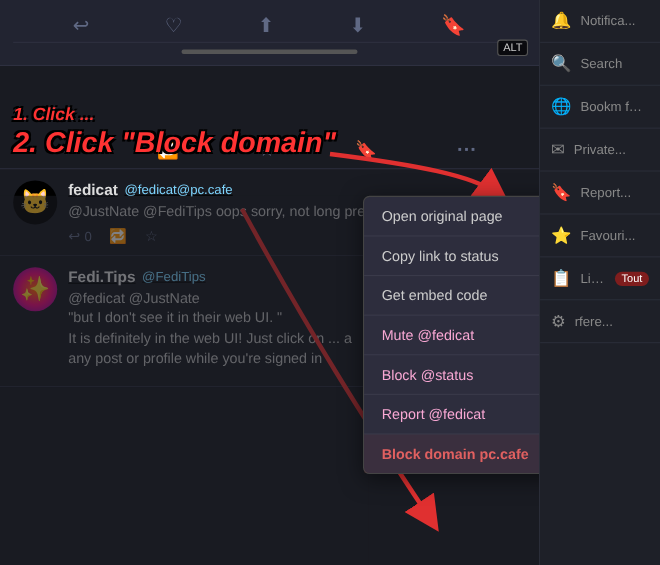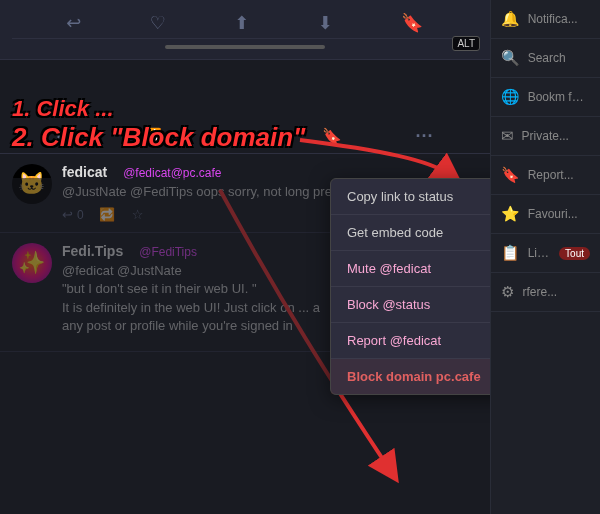--- a/index.html
+++ b/index.html
@@ -79,21 +79,21 @@
     
     .instruction-overlay {
       position: absolute;
       top: 90px;
       left: 0;
       right: 0;
       z-index: 10;
       padding: 6px 12px;
     }
     .instruction-line1 {
-      font-size: 22px;
+      font-size: 16px;
       font-weight: 900;
       color: #ff3333;
       text-shadow: -2px -2px 0 #000, 2px -2px 0 #000, -2px 2px 0 #000, 2px 2px 0 #000;
       font-style: italic;
     }
     .instruction-line2 {
       font-size: 26px;
       font-weight: 900;
       color: #ff3333;
       text-shadow: -2px -2px 0 #000, 2px -2px 0 #000, -2px 2px 0 #000, 2px 2px 0 #000;
@@ -200,34 +200,35 @@
       justify-content: center;
       font-size: 18px;
     }
 
     .post-content {
       flex: 1;
     }
 
     .post-header {
       display: flex;
-      align-items: flex-end;
-      gap: 16px;
+      align-items: center;
+      gap: 6px;
       margin-bottom: 3px;
+      text-decoration: underline;
     }
 
     .post-display-name {
       font-weight: 700;
       font-size: 14px;
       color: #ddd;
     }
 
     .post-handle {
       font-size: 12px;
-      color: #d946ef;
+      color: #7dd3fc;
     }
 
     .post-text {
       font-size: 13px;
       color: #bbb;
       line-height: 1.4;
       margin-bottom: 6px;
     }
 
     .post-actions-row {
@@ -379,20 +380,21 @@
             <div>any post or profile while you're signed in</div>
           </div>
         </div>
       </div>
 
     </div>
 
     <div class="faded-overlay"></div>
 
     <div class="context-menu">
+      <div class="context-menu-item">Open original page</div>
       <div class="context-menu-item">Copy link to status</div>
       <div class="context-menu-item">Get embed code</div>
       <div class="context-menu-item danger">Mute @fedicat</div>
       <div class="context-menu-item danger">Block @status</div>
       <div class="context-menu-item danger">Report @fedicat</div>
       <div class="context-menu-item block-domain">Block domain pc.cafe</div>
     </div>
 
     <svg class="arrow-overlay" viewBox="0 0 490 514">
 

